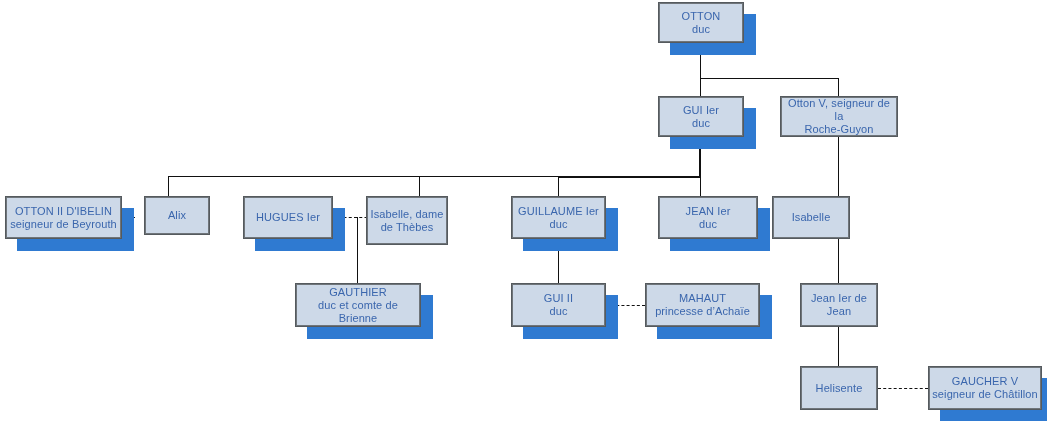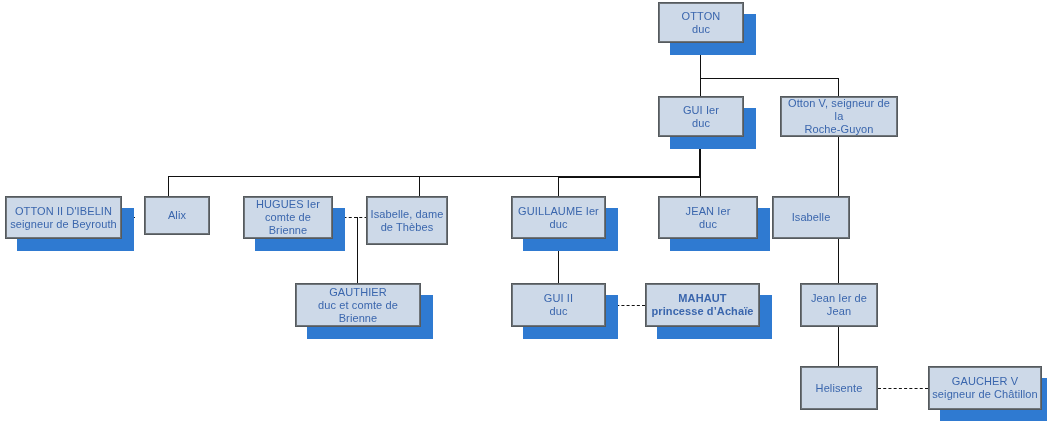--- a/index.html
+++ b/index.html
@@ -113,21 +113,20 @@
     <div class="box">
       <span>Alix</span>
 
     </div>
   </div>
 
   <div class="node" style="left:243px;top:196px;width:90px;height:43px;">
     <div class="shadow"></div>
     <div class="box">
       <span>HUGUES Ier</span>
-      <span class="l2">comte de Brienne</span>
     </div>
   </div>
 
   <div class="node noshadow" style="left:366px;top:196px;width:82px;height:49px;">
 
     <div class="box">
       <span>Isabelle, dame</span>
       <span class="l2">de Thèbes</span>
     </div>
   </div>
@@ -165,21 +164,21 @@
   </div>
 
   <div class="node" style="left:511px;top:283px;width:95px;height:44px;padding-left:16px;">
     <div class="shadow"></div>
     <div class="box">
       <span>GUI II</span>
       <span class="l2">duc</span>
     </div>
   </div>
 
-  <div class="node" style="left:645px;top:283px;width:115px;height:44px;font-weight:bold;">
+  <div class="node" style="left:645px;top:283px;width:115px;height:44px;">
     <div class="shadow"></div>
     <div class="box">
       <span>MAHAUT</span>
       <span class="l2">princesse d’Achaïe</span>
     </div>
   </div>
 
   <div class="node noshadow" style="left:800px;top:283px;width:78px;height:44px;">
 
     <div class="box">

